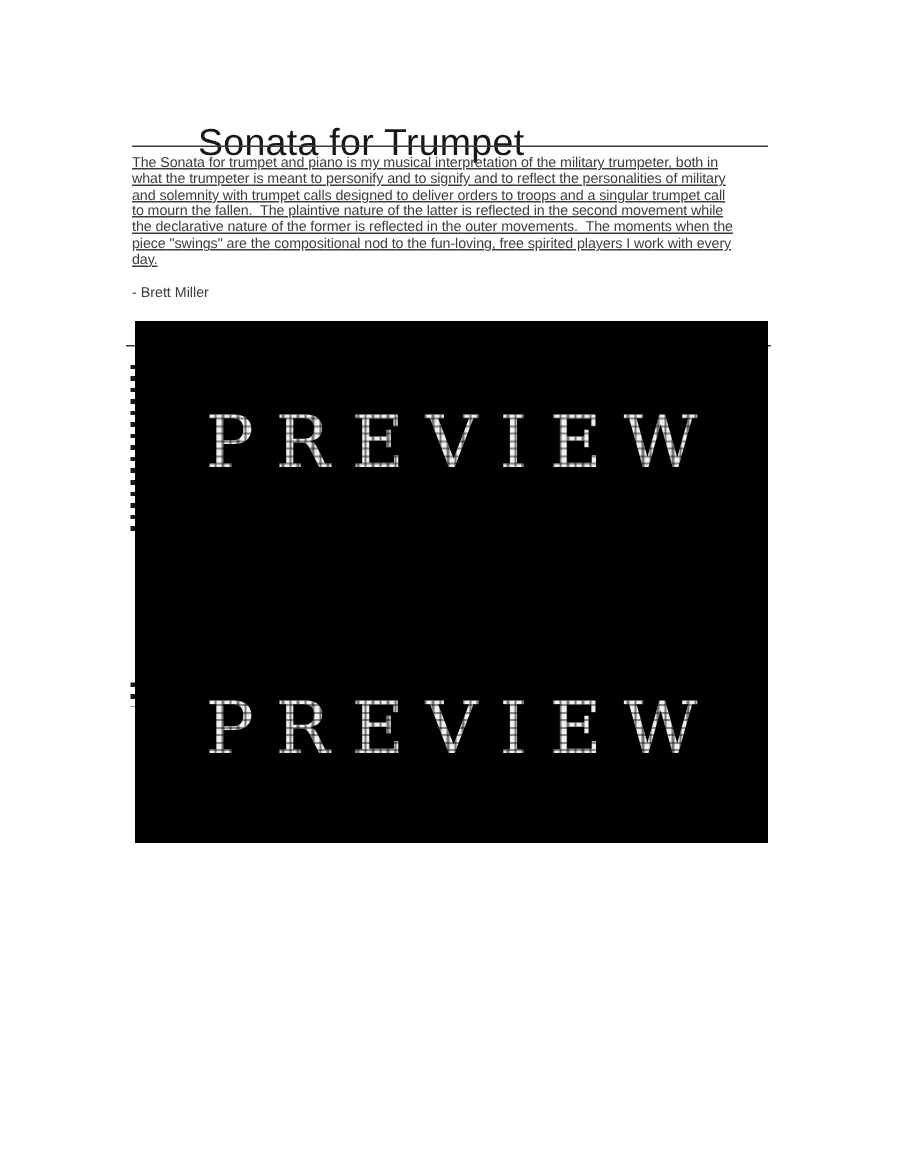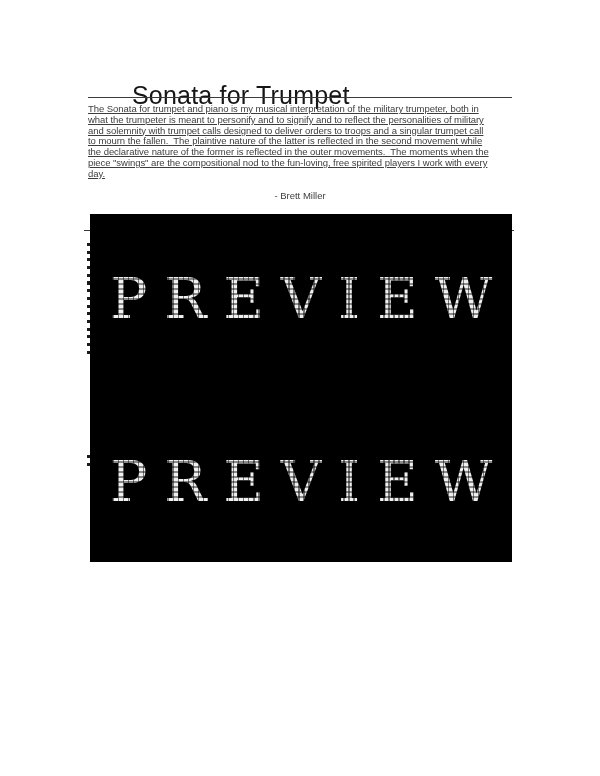--- a/index.html
+++ b/index.html
@@ -48,21 +48,21 @@
   .program-note .line {
     white-space: pre;
     letter-spacing: -0.05px;
     text-decoration: underline;
   }
   .attribution {
     position: absolute;
     left: 88px;
     top: 191px;
     width: 424px;
-    text-align: center;
+    text-align: left;
     font-size: 9.5px;
     line-height: 10.8px;
     color: #3d3d3d;
   }
   .composer-heading {
     position: absolute;
     left: 88px;
     top: 206px;
     font-size: 25px;
     line-height: 1;
@@ -91,21 +91,21 @@
     z-index: 2;
     display: flex;
     flex-direction: column;
     justify-content: space-between;
     align-items: center;
     padding: 57px 0 52px 0;
     box-sizing: border-box;
   }
   .preview-word {
     font-family: "DejaVu Serif", serif;
-    font-size: 56px;
+    font-size: 48px;
     line-height: 1;
     font-weight: 400;
     letter-spacing: 0.3em;
     padding-left: 0.3em; 
     white-space: nowrap;
     color: transparent;
     background-image:
       repeating-linear-gradient(to right, rgba(0,0,0,0.5) 0 1.5px, rgba(0,0,0,0) 1.5px 5px),
       repeating-linear-gradient(to bottom, #f0f0f0 0 2.5px, #8a8a8a 2.5px 3.8px, #ececec 3.8px 5px);
     -webkit-background-clip: text;

